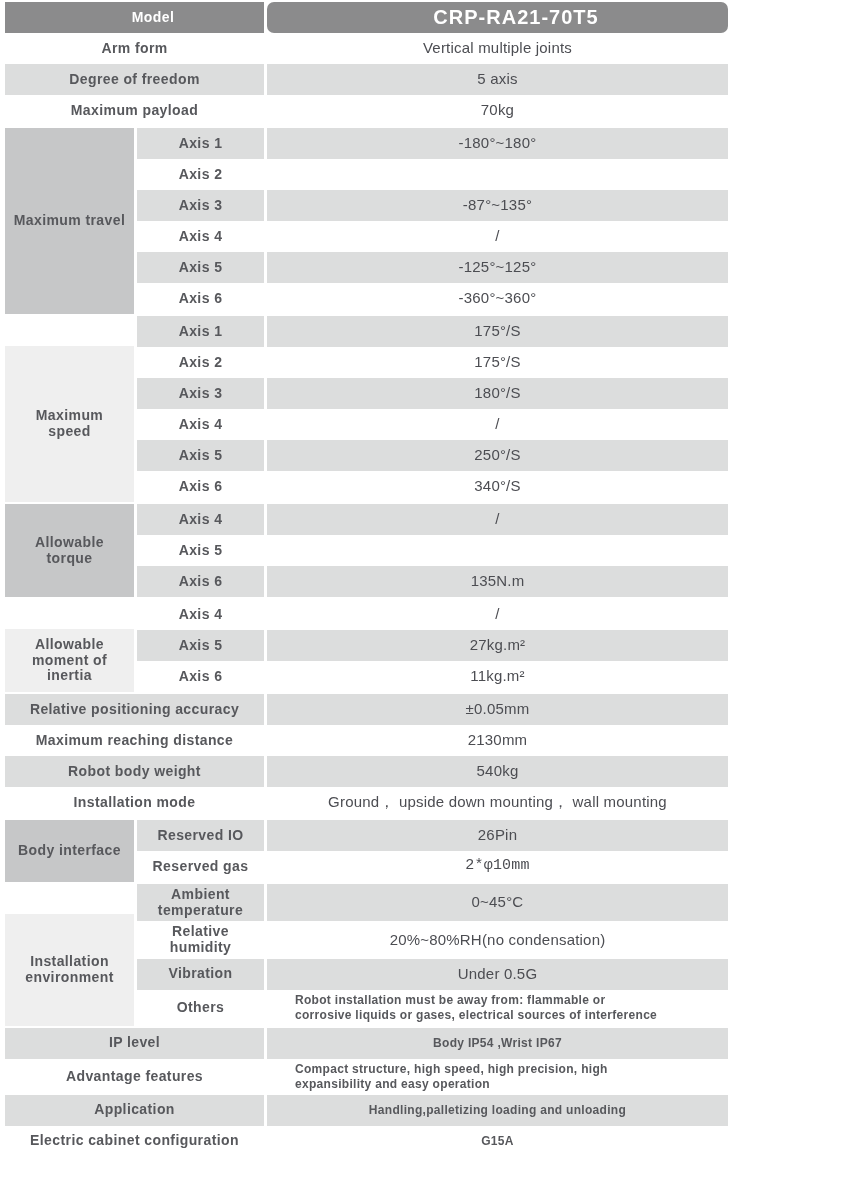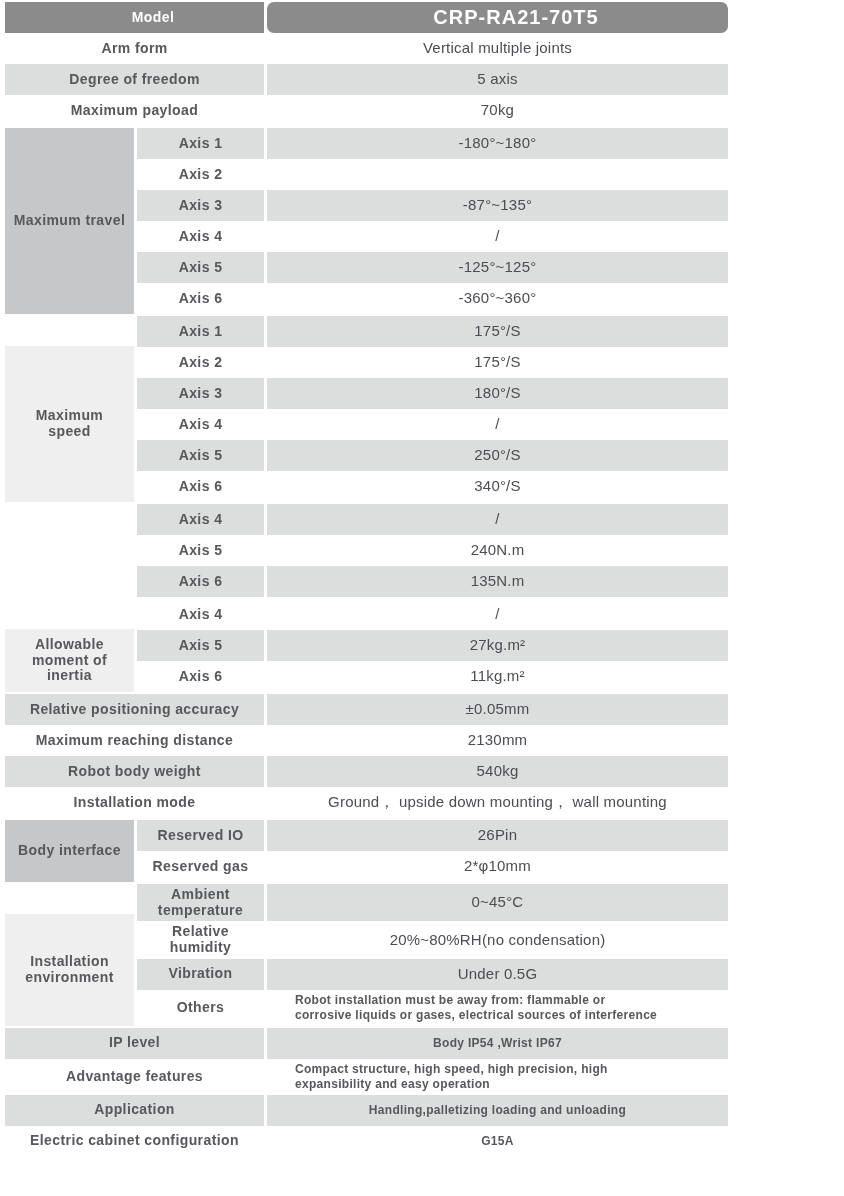--- a/index.html
+++ b/index.html
@@ -125,24 +125,24 @@
         <div class="cell lbl sub-label shade-gray" style="grid-row: 3;">Axis 3</div>
         <div class="cell val sub-value shade-gray" style="grid-row: 3;">180°/S</div>
         <div class="cell lbl sub-label shade-white" style="grid-row: 4;">Axis 4</div>
         <div class="cell val sub-value shade-white" style="grid-row: 4;">/</div>
         <div class="cell lbl sub-label shade-gray" style="grid-row: 5;">Axis 5</div>
         <div class="cell val sub-value shade-gray" style="grid-row: 5;">250°/S</div>
         <div class="cell lbl sub-label shade-white" style="grid-row: 6;">Axis 6</div>
         <div class="cell val sub-value shade-white" style="grid-row: 6;">340°/S</div>
       </div>
       <div class="section group">
+        <div class="cell lbl group-label tone-medium" style="grid-row: 1 / span 3;">Allowable torque</div>
         <div class="cell lbl sub-label shade-gray" style="grid-row: 1;">Axis 4</div>
         <div class="cell val sub-value shade-gray" style="grid-row: 1;">/</div>
         <div class="cell lbl sub-label shade-white" style="grid-row: 2;">Axis 5</div>
-        <div class="cell val sub-value shade-white" style="grid-row: 2;">240N.m</div>
         <div class="cell lbl sub-label shade-gray" style="grid-row: 3;">Axis 6</div>
         <div class="cell val sub-value shade-gray" style="grid-row: 3;">135N.m</div>
       </div>
       <div class="section group">
         <div class="cell lbl group-label tone-light" style="grid-row: 1 / span 3;">Allowable moment of inertia</div>
         <div class="cell lbl sub-label shade-white" style="grid-row: 1;">Axis 4</div>
         <div class="cell val sub-value shade-white" style="grid-row: 1;">/</div>
         <div class="cell lbl sub-label shade-gray" style="grid-row: 2;">Axis 5</div>
         <div class="cell val sub-value shade-gray" style="grid-row: 2;">27kg.m²</div>
         <div class="cell lbl sub-label shade-white" style="grid-row: 3;">Axis 6</div>
@@ -162,21 +162,21 @@
       </div>
       <div class="section simple">
         <div class="cell lbl shade-white">Installation mode</div>
         <div class="cell val shade-white">Ground， upside down mounting， wall mounting</div>
       </div>
       <div class="section group">
         <div class="cell lbl group-label tone-medium" style="grid-row: 1 / span 2;">Body interface</div>
         <div class="cell lbl sub-label shade-gray" style="grid-row: 1;">Reserved IO</div>
         <div class="cell val sub-value shade-gray" style="grid-row: 1;">26Pin</div>
         <div class="cell lbl sub-label shade-white" style="grid-row: 2;">Reserved gas</div>
-        <div class="cell val sub-value shade-white" style="grid-row: 2;">2*φ10mm</div>
+        <div class="cell val sub-value shade-white" style="grid-row: 2; font-family: Liberation Mono, monospace;">2*φ10mm</div>
       </div>
       <div class="section group">
         <div class="cell lbl group-label tone-light" style="grid-row: 1 / span 4;">Installation environment</div>
         <div class="cell lbl sub-label shade-gray" style="grid-row: 1;">Ambient temperature</div>
         <div class="cell val sub-value shade-gray" style="grid-row: 1;">0~45°C</div>
         <div class="cell lbl sub-label shade-white" style="grid-row: 2;">Relative humidity</div>
         <div class="cell val sub-value shade-white" style="grid-row: 2;">20%~80%RH(no condensation)</div>
         <div class="cell lbl sub-label shade-gray" style="grid-row: 3;">Vibration</div>
         <div class="cell val sub-value shade-gray" style="grid-row: 3;">Under 0.5G</div>
         <div class="cell lbl sub-label shade-white" style="grid-row: 4;">Others</div>

